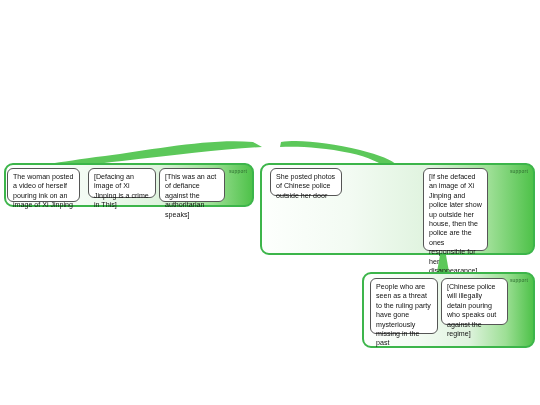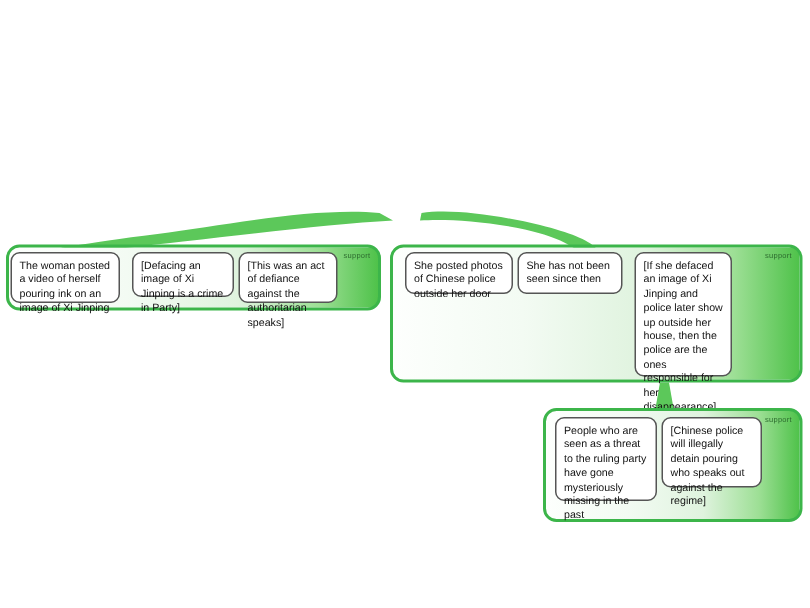--- a/index.html
+++ b/index.html
@@ -86,34 +86,31 @@
   </svg>
 
 
   <div class="group" style="left:4px; top:163px; width:250px; height:44px;">
     <div class="group-label">support</div>
   </div>
   <div class="card" style="left:7px; top:168px; width:73px; height:34px;">
     <span>The woman posted a video of herself pouring ink on an image of Xi Jinping</span>
   </div>
   <div class="card" style="left:88px; top:168px; width:68px; height:30px;">
-    <span>[Defacing an image of Xi Jinping is a crime in Party]</span>
+    <span>[Defacing an image of Xi Jinping is a crime in This]</span>
   </div>
   <div class="card" style="left:159px; top:168px; width:66px; height:34px;">
     <span>[This was an act of defiance against the authoritarian speaks]</span>
   </div>
 
   <div class="group" style="left:260px; top:163px; width:275px; height:92px;">
     <div class="group-label">support</div>
   </div>
   <div class="card" style="left:270px; top:168px; width:72px; height:28px;">
     <span>She posted photos of Chinese police outside her door</span>
-  </div>
-  <div class="card" style="left:345px; top:168px; width:70px; height:28px;">
-    <span>She has not been seen since then</span>
   </div>
   <div class="card" style="left:423px; top:168px; width:65px; height:83px;">
     <span>[If she defaced an image of Xi Jinping and police later show up outside her house, then the police are the ones responsible for her disappearance]</span>
   </div>
 
   <div class="group" style="left:362px; top:272px; width:173px; height:76px;">
     <div class="group-label">support</div>
   </div>
   <div class="card" style="left:370px; top:278px; width:68px; height:56px;">
     <span>People who are seen as a threat to the ruling party have gone mysteriously missing in the past</span>

